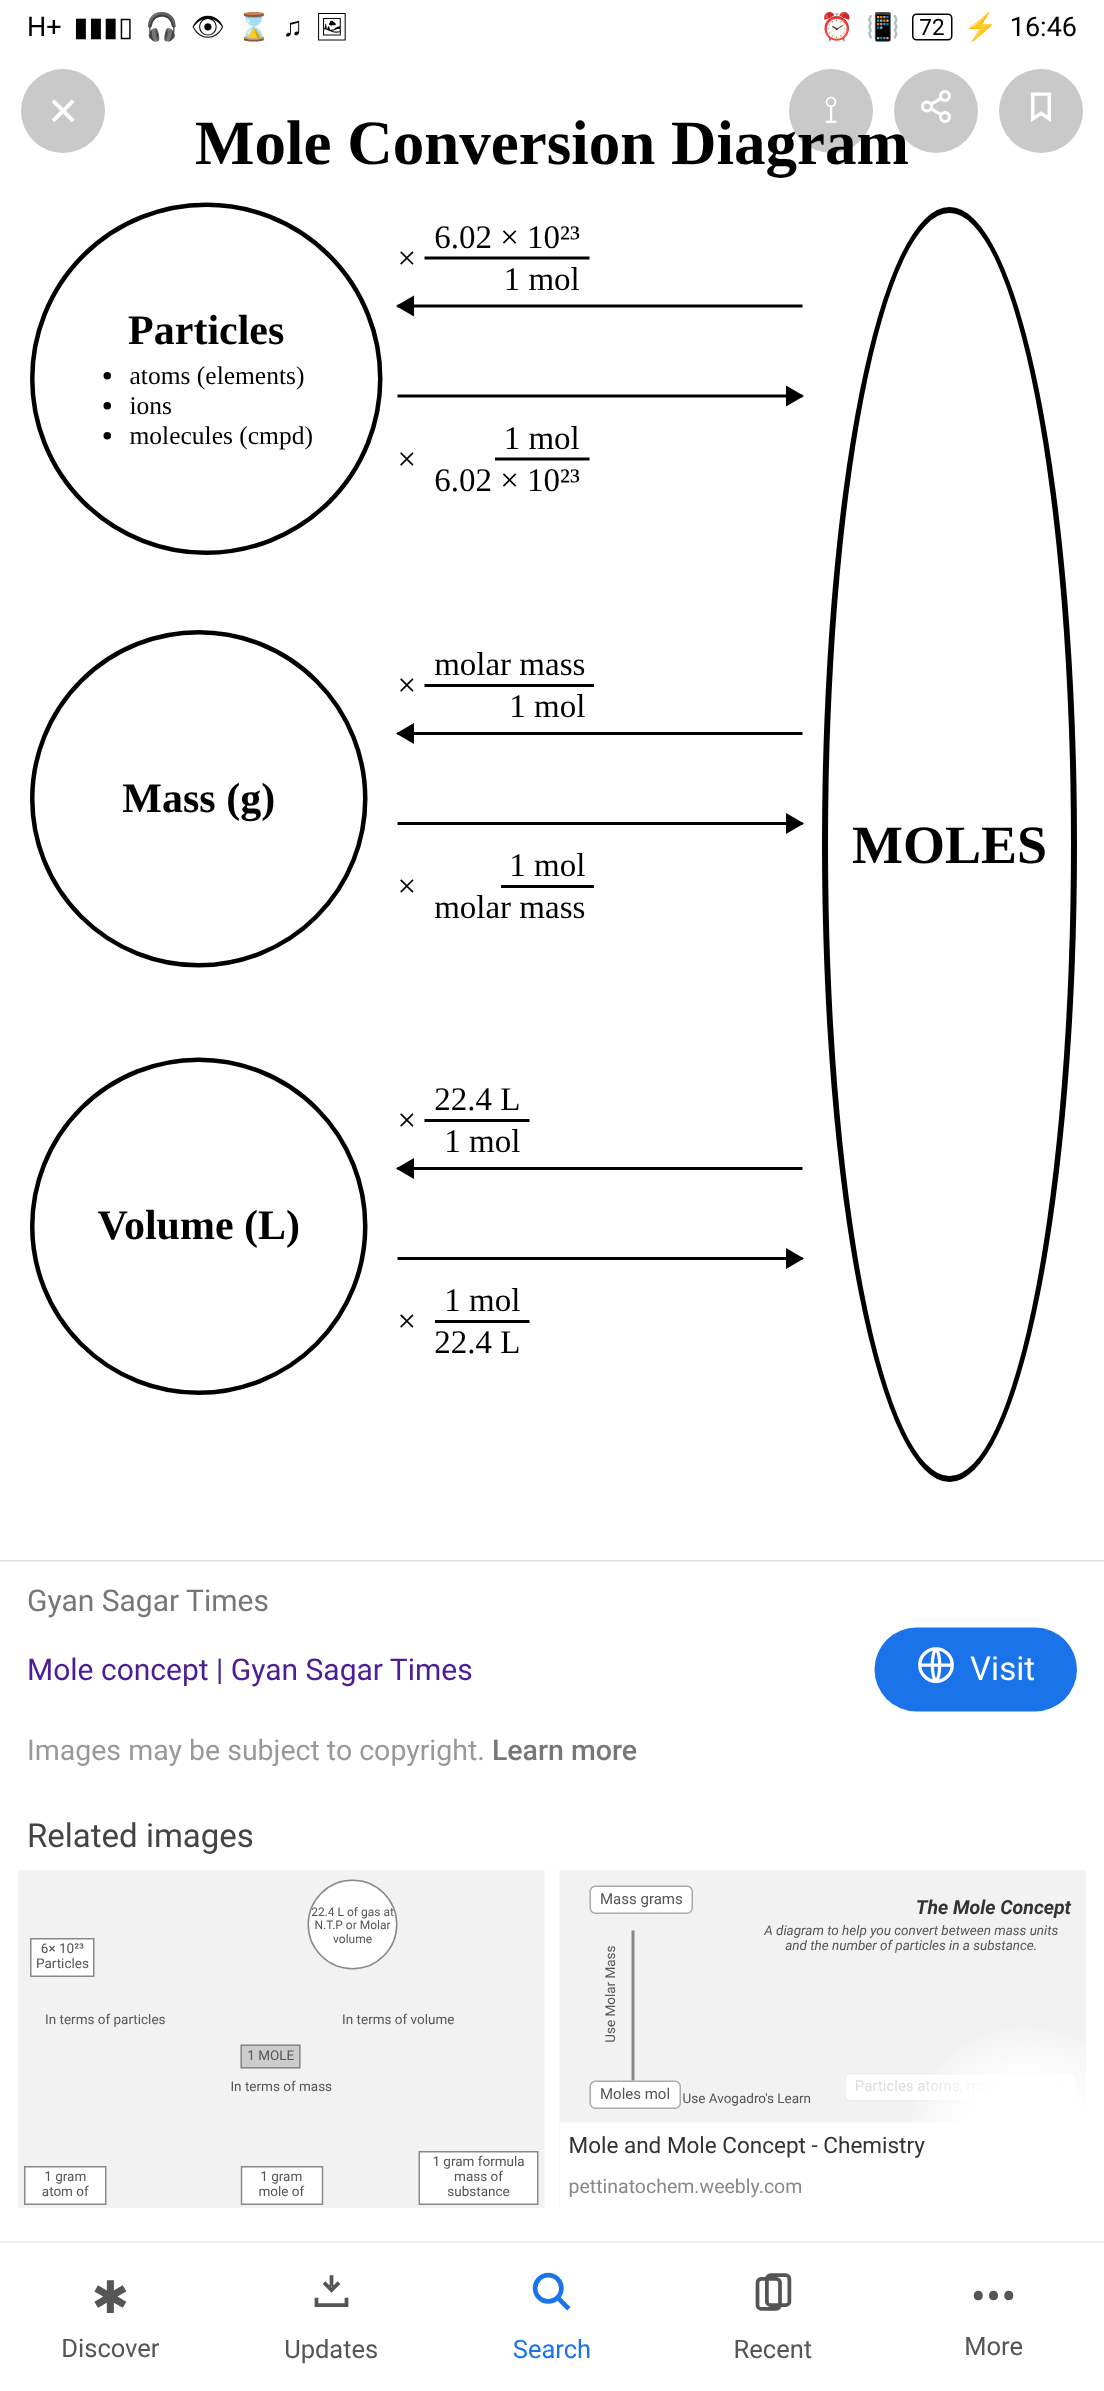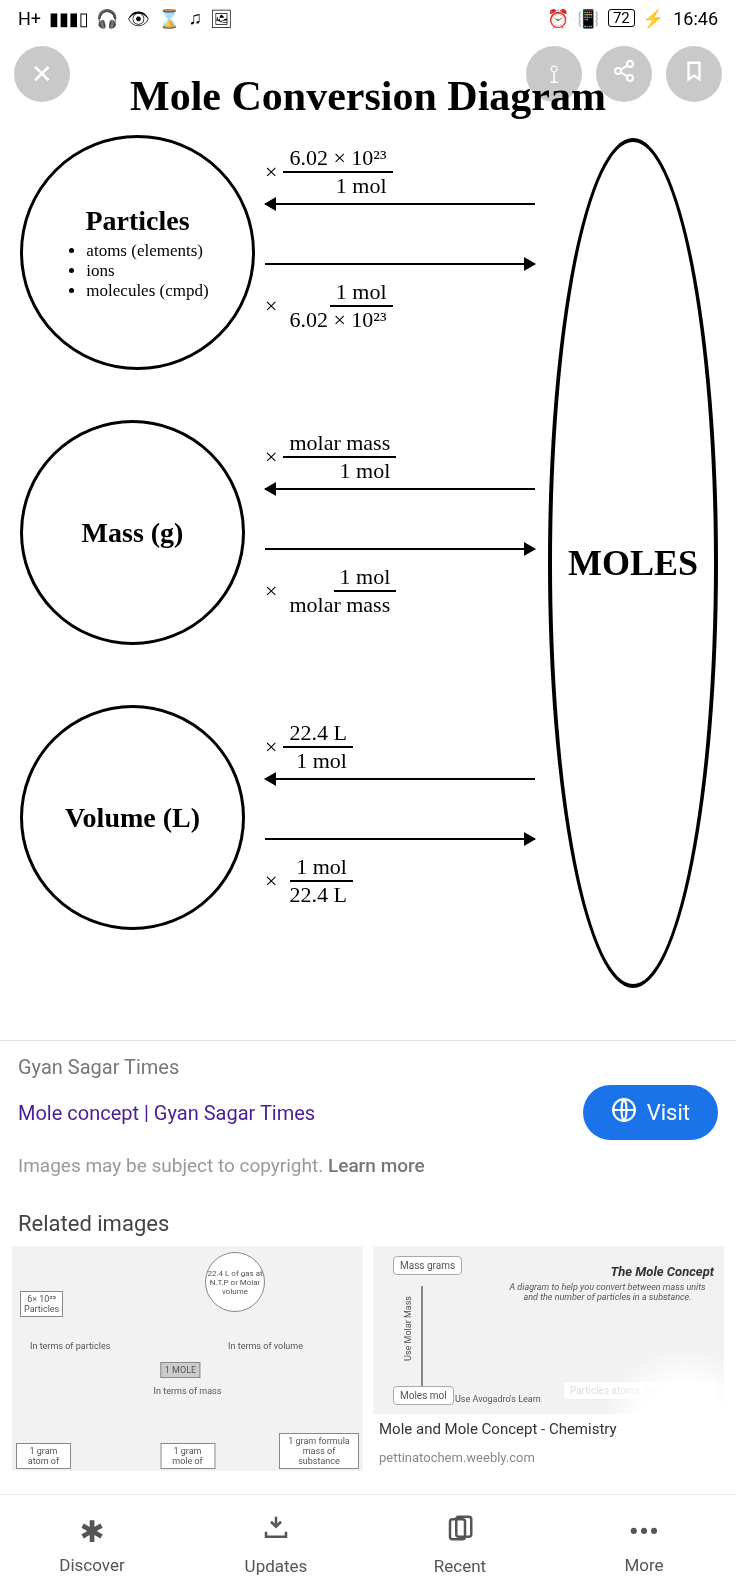--- a/index.html
+++ b/index.html
@@ -247,20 +247,29 @@
     <span>Discover</span>
   </div>
   <div class="bn-item">
     <span class="bn-icon">
       <svg width="30" height="30" viewBox="0 0 24 24" fill="none" stroke="#555" stroke-width="2">
           <path d="M12 3v6M8 7l4 4 4-4M4 15v4h16v-4"></path>
         </svg>
     </span>
     <span>Updates</span>
   </div>
+  <div class="bn-item active">
+    <span class="bn-icon">
+      <svg width="30" height="30" viewBox="0 0 24 24" fill="none" stroke="#1a73e8" stroke-width="2.5">
+          <circle cx="10" cy="10" r="7"></circle>
+          <path d="M21 21l-6-6"></path>
+        </svg>
+    </span>
+    <span>Search</span>
+  </div>
   <div class="bn-item">
     <span class="bn-icon">
       <svg width="30" height="30" viewBox="0 0 24 24" fill="none" stroke="#555" stroke-width="2">
           <rect x="4" y="5" width="12" height="16" rx="2"></rect>
           <rect x="9" y="3" width="12" height="16" rx="2"></rect>
         </svg>
     </span>
     <span>Recent</span>
   </div>
   <div class="bn-item">

